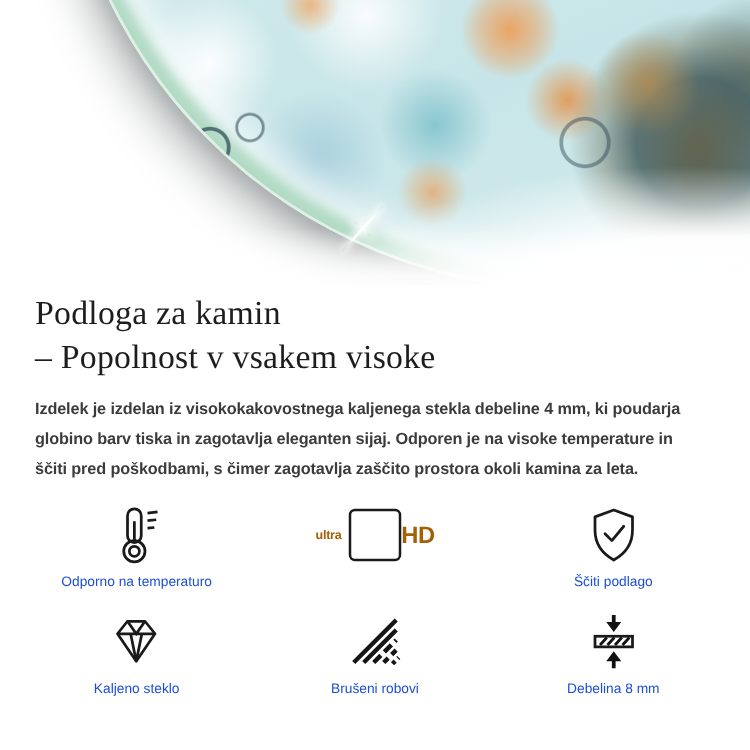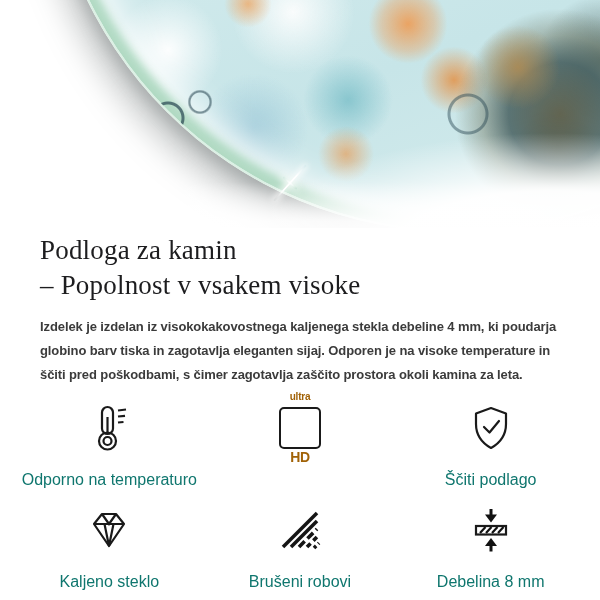--- a/index.html
+++ b/index.html
@@ -47,37 +47,37 @@
   }
   .sparkle{position:absolute;left:262px;top:168px;width:56px;height:34px;pointer-events:none;}
   .sparkle .streak{position:absolute;left:4px;top:14px;width:48px;height:2px;border-radius:2px;
     background:linear-gradient(90deg,transparent,#fff 30%,#fff 70%,transparent);
     transform:rotate(-48deg);box-shadow:0 0 6px 1px rgba(255,255,255,.95);}
   .sparkle .cross{position:absolute;left:19px;top:14px;width:18px;height:2px;border-radius:2px;
     background:linear-gradient(90deg,transparent,#fff,transparent);
     transform:rotate(42deg);box-shadow:0 0 8px 2px rgba(255,255,255,.9);}
 
   
-  .content{padding:0 40px;}
+  .content{padding:0 28px;}
   .page-title{font-family:"Liberation Serif",serif;font-weight:400;color:#1d1d1f;
     font-size:27px;line-height:35px;margin:5px 0 12px;letter-spacing:.2px;}
   .page-title span{display:block;}
   .description{font-size:13px;line-height:24px;color:#3b3b3b;letter-spacing:-.1px;
     margin:0;max-width:528px;font-weight:bold;}
 
   
   .features{display:grid;grid-template-columns:repeat(3,1fr);row-gap:16px;margin:16px 14px 0;}
   .feature{display:flex;flex-direction:column;align-items:center;}
   .icon-box{height:50px;display:flex;align-items:center;justify-content:center;}
-  .feature-label{margin-top:18px;font-size:16px;color:#0f766e;}
+  .feature-label{margin-top:7px;font-size:11px;color:#1d4ed8;}
   .icon-stroke{stroke:#1a1a1a;fill:none;stroke-width:2.2;}
   .uhd-box{width:38px;height:38px;border:2.5px solid #1a1a1a;border-radius:5px;
-    display:flex;flex-direction:column;align-items:center;justify-content:center;color:#a16207;gap:48px;}
+    display:flex;flex-direction:row;align-items:center;justify-content:center;color:#a16207;gap:48px;}
   .uhd-top{font-size:10px;font-weight:600;line-height:11px;letter-spacing:-.2px;}
-  .uhd-bottom{font-size:14px;font-weight:700;line-height:15px;letter-spacing:-.5px;text-align:right;}
+  .uhd-bottom{font-size:19px;font-weight:700;line-height:15px;letter-spacing:-.5px;text-align:right;}
 </style>
 </head>
 <body>
 
 <div class="hero">
   <div class="disc"></div>
   <div class="sparkle">
     <div class="streak"></div>
     <div class="cross"></div>
   </div>

